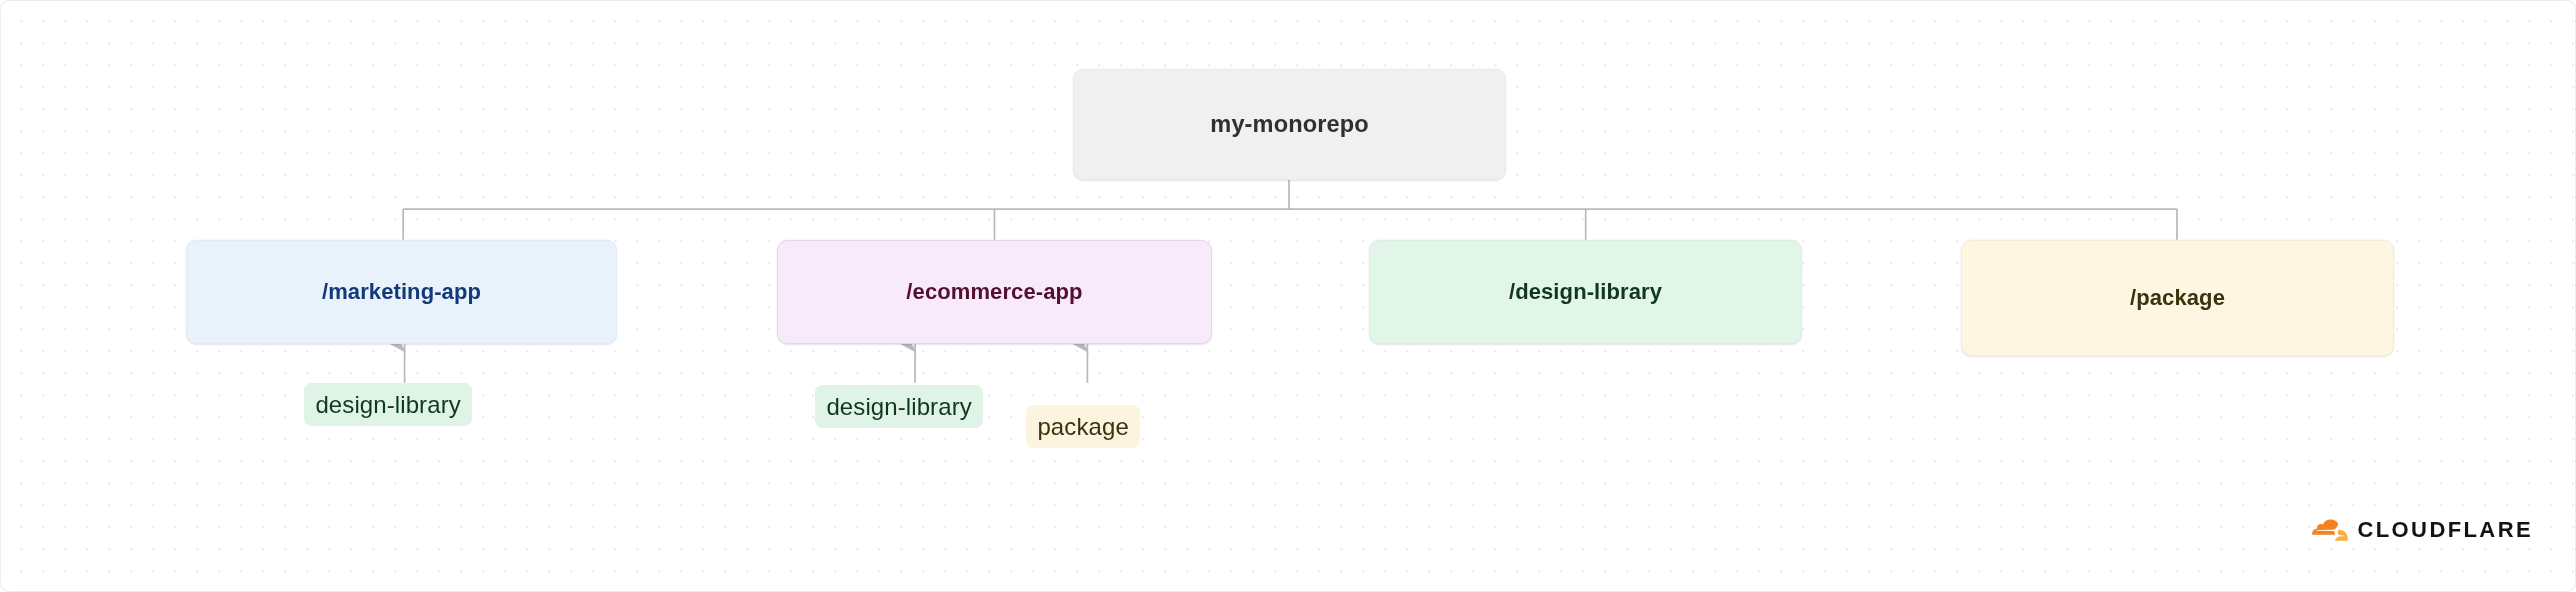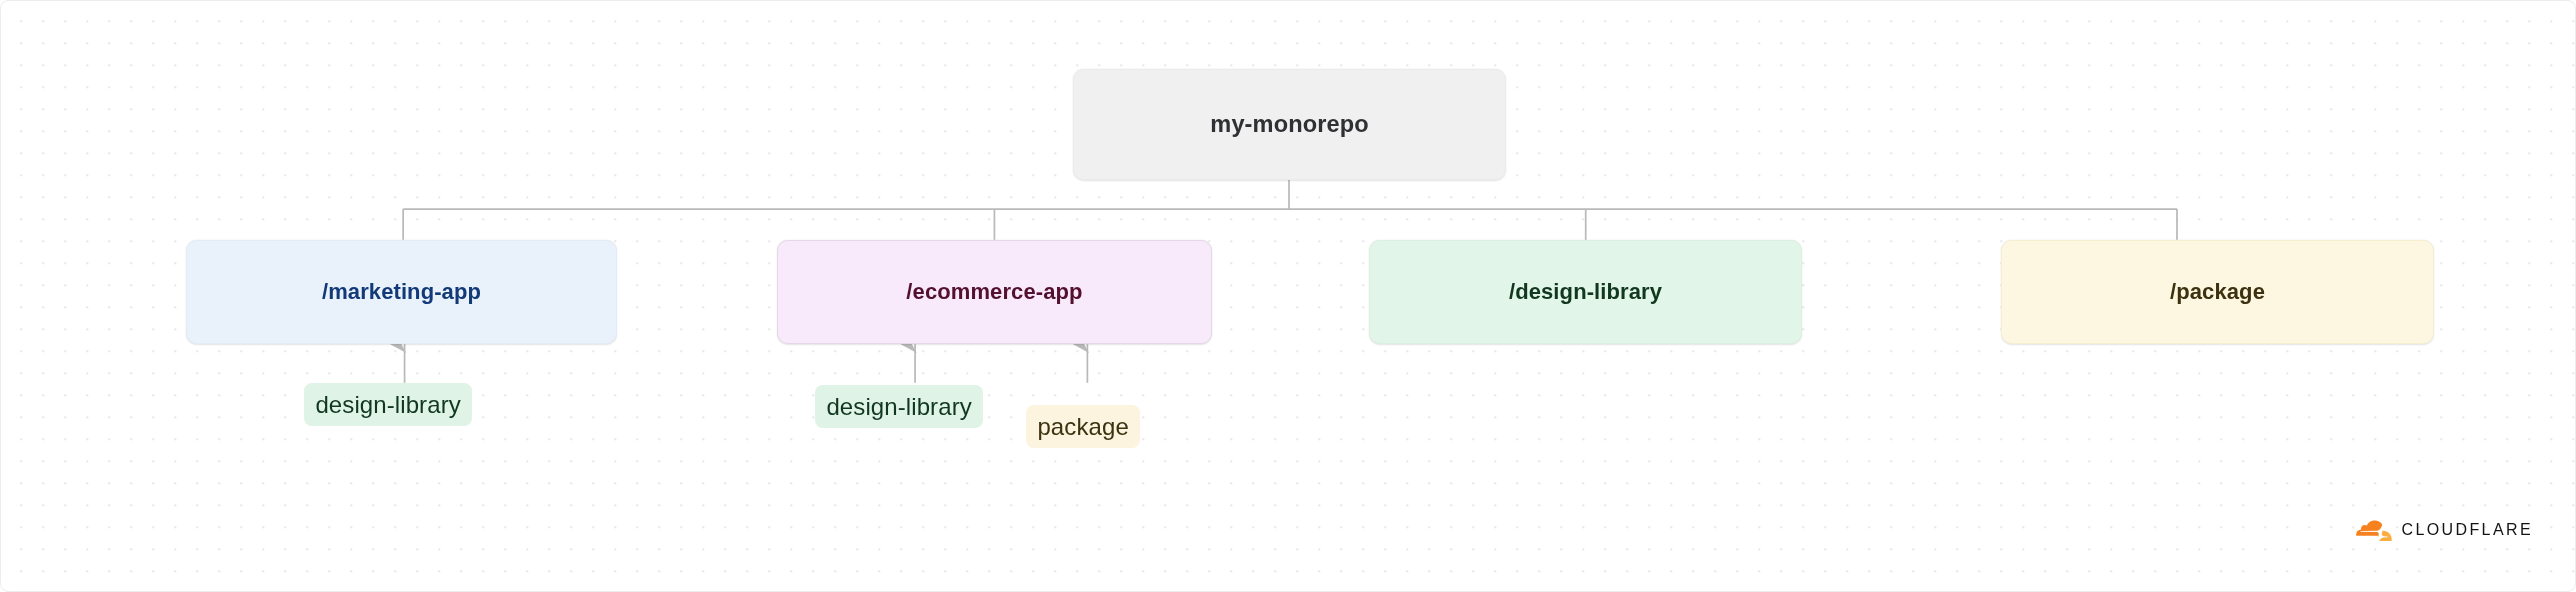--- a/index.html
+++ b/index.html
@@ -101,22 +101,22 @@
   
   #cf-logo {
     position: absolute;
     right: 42px;
     bottom: 50px;
     display: flex;
     align-items: center;
     gap: 9.3px;
   }
   #cf-wordmark {
-    font-size: 16px;
-    font-weight: 400;
+    font-size: 22px;
+    font-weight: 700;
     letter-spacing: 2.4px;
     color: #131313;
     line-height: 1;
   }
 </style>
 </head>
 <body>
 
 <div id="canvas">
 
@@ -150,21 +150,21 @@
   </div>
 
   <div class="node child pink" style="left:776px; top:239px; width:435px; height:104px;">
     <span class="node-label">/ecommerce-app</span>
   </div>
 
   <div class="node child green" style="left:1368px; top:239px; width:433px; height:104px;justify-content:center;">
     <span class="node-label">/design-library</span>
   </div>
 
-  <div class="node child yellow" style="left:2000px; top:239px; width:433px; height:104px;justify-content:center;">
+  <div class="node child yellow" style="left:1960px; top:239px; width:433px; height:116px;justify-content:center;">
     <span class="node-label">/package</span>
   </div>
 
   <div class="chip green" style="left:303px; top:382px; height:43px;">
     <span class="chip-label">design-library</span>
   </div>
 
   <div class="chip green" style="left:814px; top:384px; height:43px;">
     <span class="chip-label">design-library</span>
   </div>

